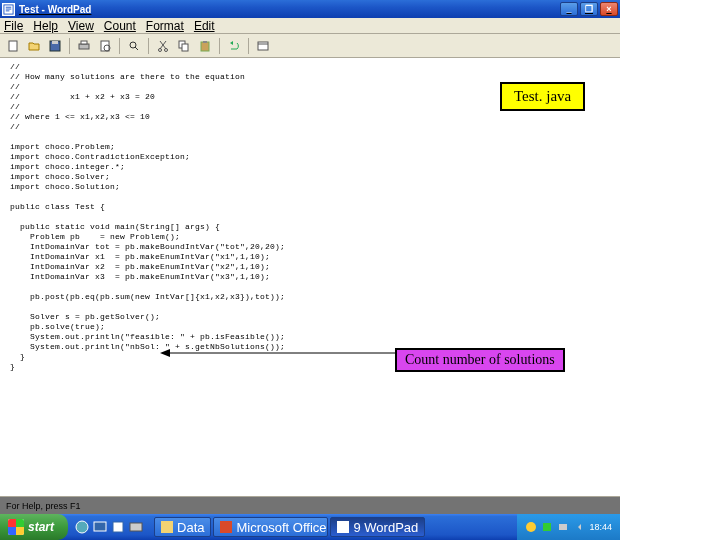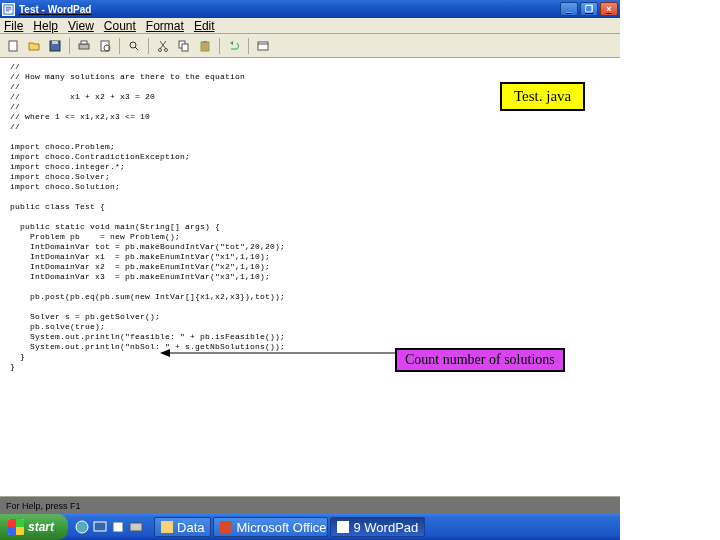--- a/index.html
+++ b/index.html
@@ -235,15 +235,30 @@
         </div>
       <div class="task">
           <div class="ticon" style="background:#d94a2a"></div>
           <span>Microsoft Office P...</span>
         </div>
       <div class="task active">
           <div class="ticon" style="background:#fff"></div>
           <span>9 WordPad</span>
         </div>
     </div>
+    <div class="tray">
+      <svg class="ticon" viewBox="0 0 12 12">
+          <circle cx="6" cy="6" r="5" fill="#fc3"></circle>
+        </svg>
+      <svg class="ticon" viewBox="0 0 12 12">
+          <rect x="2" y="2" width="8" height="8" fill="#3c3"></rect>
+        </svg>
+      <svg class="ticon" viewBox="0 0 12 12">
+          <rect x="2" y="3" width="8" height="6" fill="#ccc"></rect>
+        </svg>
+      <svg class="ticon" viewBox="0 0 12 12">
+          <path d="M2 6h3l3-3v6l-3-3" fill="#ccc"></path>
+        </svg>
+      <span>18:44</span>
+    </div>
   </div>
 
 </div>
 
 </body></html>

